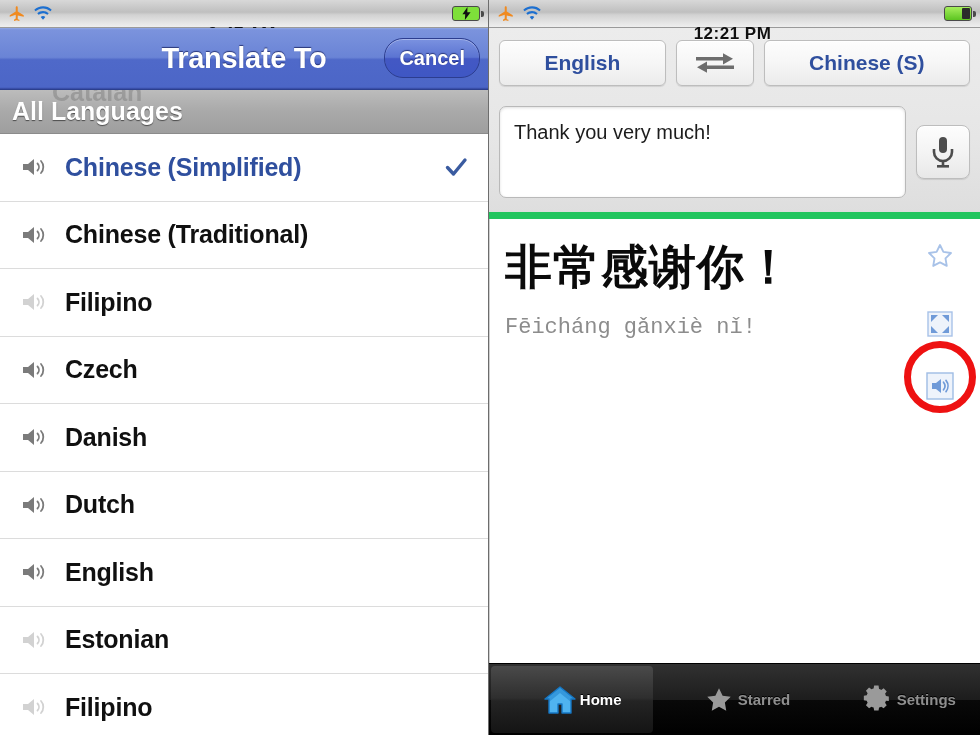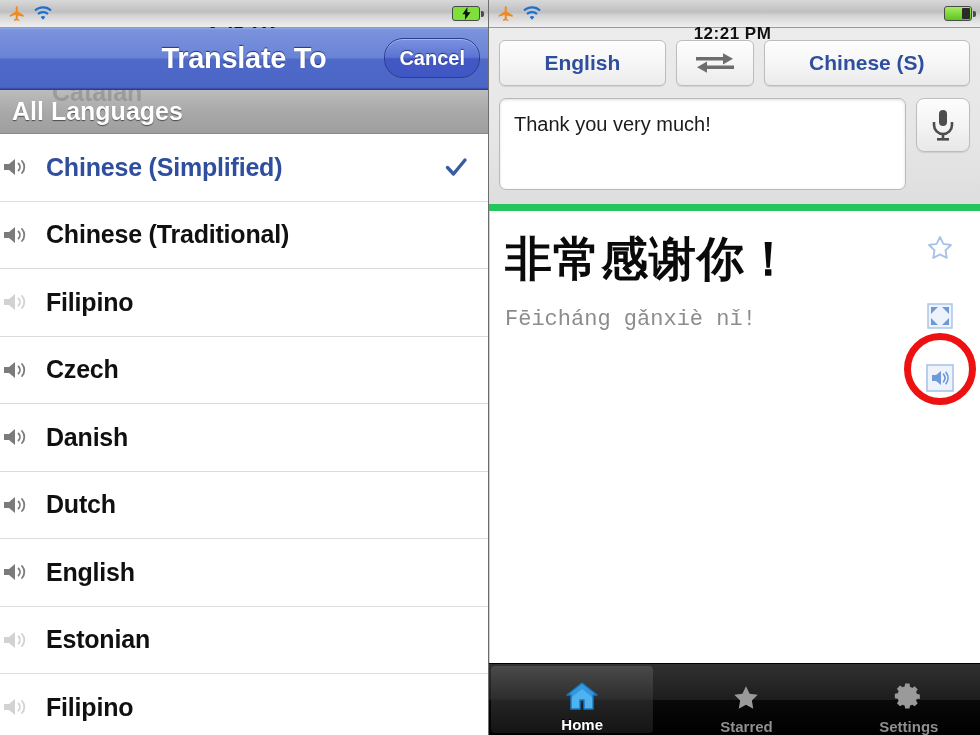--- a/index.html
+++ b/index.html
@@ -107,21 +107,21 @@
     color: rgba(120,120,120,.45);
     z-index: 1; pointer-events: none;
   }
 
   
   .lang-list { position: relative; background: #fff; }
   .lang-row {
     position: relative;
     height: 67.5px;
     display: flex; align-items: center;
-    padding-left: 2px;
+    padding-left: 21px;
     border-bottom: 1px solid #dcdcdc;
     background: #fff;
     cursor: pointer;
   }
   .spk {
     width: 28px; height: 24px; flex: 0 0 28px;
     margin-right: 16px;
     display: block;
   }
   .lang-name {
@@ -166,22 +166,22 @@
     flex: 0 0 78px; width: 78px; height: 46px;
     display: flex; align-items: center; justify-content: center;
     background: linear-gradient(to bottom,#fdfdfd 0%, #f6f6f6 50%, #ebebeb 100%);
     border: 1px solid #bdbdbd; border-radius: 6px;
     box-shadow: 0 1px 1px rgba(0,0,0,.10), inset 0 1px 0 #fff;
     cursor: pointer;
   }
   .swap-btn svg { width: 42px; height: 26px; display: block; }
 
   .input-bar {
-    display: flex; align-items: flex-start; gap: 10px;
-    padding: 12px 0 14px 0;
+    display: flex; align-items: center; gap: 10px;
+    padding: 20px 0 14px 0;
   }
   .text-input {
     flex: 1 1 auto; height: 92px;
     background: #fff;
     border: 1px solid #b9b9b9;
     border-radius: 7px;
     box-shadow: inset 0 1px 3px rgba(0,0,0,.13);
     padding: 14px 14px;
     font-size: 20px; color: #1c1c1c;
     overflow: hidden; cursor: text;
@@ -245,22 +245,22 @@
 
   
   .tabbar {
     height: 72px;
     background: linear-gradient(to bottom,#313131 0%, #1d1d1d 50%, #090909 51%, #000 100%);
     display: flex; align-items: stretch;
     border-top: 1px solid #000;
   }
   .tab {
     flex: 1 1 0;
-    display: flex; flex-direction: column;
-    align-items: center; justify-content: flex-end;
+    display: flex; flex-direction: row;
+    align-items: center; justify-content: center;
     gap: 3px;
     cursor: pointer;
     padding-left: 20px;
   }
   .tab.active {
     background: linear-gradient(to bottom,#4a4a4a 0%, #2e2e2e 48%, #242424 52%, #141414 100%);
     border-radius: 4px;
     margin: 2px;
   }
   .tab .tab-icon { height: 34px; display: flex; align-items: center; }

